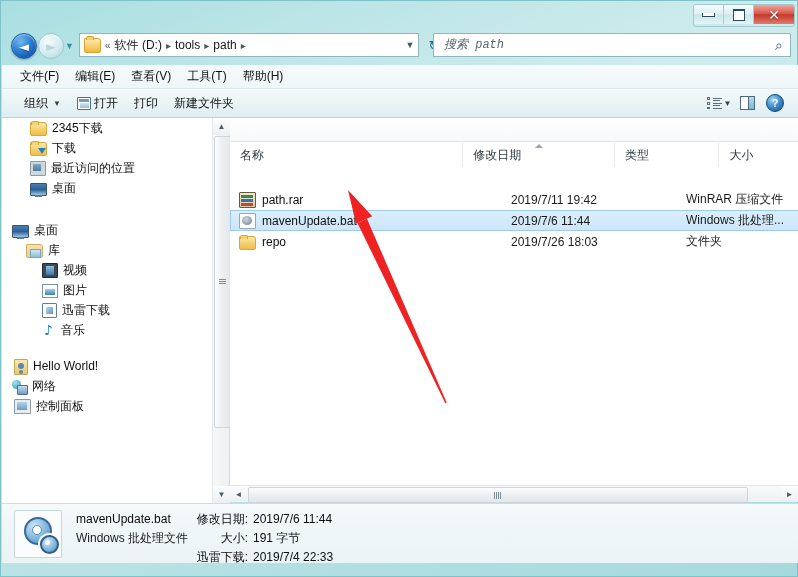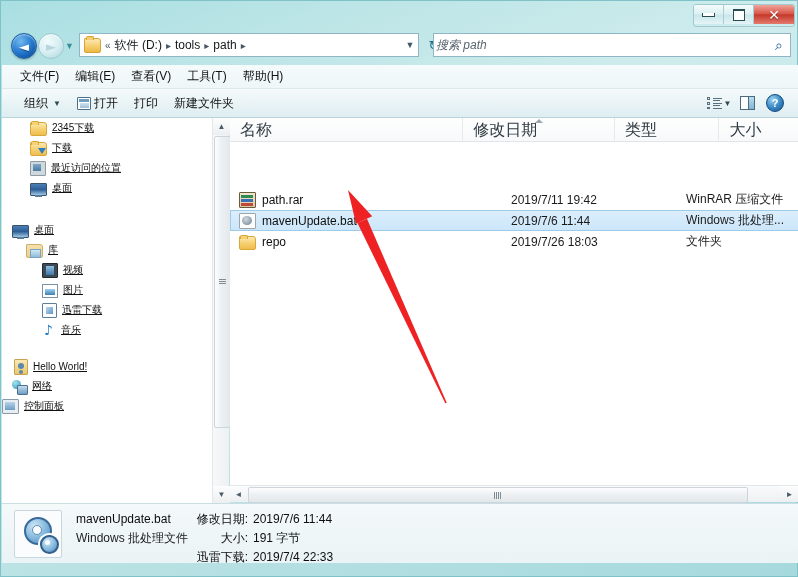--- a/index.html
+++ b/index.html
@@ -96,22 +96,22 @@
     position:absolute;left:422px;top:4px;width:22px;height:24px;
     display:flex;align-items:center;justify-content:center;cursor:pointer;
     color:#1d6f8e;font-size:13px;
   }
   .searchbox{
     position:absolute;left:432px;top:4px;width:358px;height:24px;
     background:#fff;border:1px solid #8fb6c4;box-sizing:border-box;
     display:flex;align-items:center;
   }
   .searchbox input{
-    border:none;outline:none;flex:1;height:20px;
-    font-family:Liberation Sans, sans-serif;font-size:12px;
+    border:none;outline:none;flex:1;height:20px;margin-left:8px;
+    font-family:Liberation Mono, monospace;font-size:12px;
     font-style:italic;color:#4d5a62;background:transparent;
   }
   .searchbox input::placeholder{color:#56646d;font-style:italic;opacity:1;}
   .searchicon{
     width:22px;height:22px;display:flex;align-items:center;justify-content:center;
     color:#2d5f9e;font-size:14px;cursor:pointer;
   }
   
   .menubar{
     position:absolute;left:1px;top:64px;width:796px;height:24px;
@@ -178,22 +178,22 @@
     color:#fff;font-size:11px;font-weight:bold;display:flex;align-items:center;justify-content:center;
     border:1px solid #114a80;
   }
   
   .navpane{
     position:absolute;left:1px;top:117px;width:210px;height:385px;
     background:#fff;overflow:hidden;
   }
   .navscroll{position:absolute;left:0;top:0;width:210px;height:385px;}
   .treeitem{
-    height:20px;display:flex;align-items:center;font-size:10px;color:#101010;
-    cursor:pointer;padding-right:4px;white-space:nowrap;box-sizing:border-box;text-decoration:underline;
+    height:20px;display:flex;align-items:center;font-size:12px;color:#101010;
+    cursor:pointer;padding-right:4px;white-space:nowrap;box-sizing:border-box;
   }
   .treeitem.selected{
     background:linear-gradient(180deg,#fbfcfd 0%,#f1f4f7 100%);
     border-top:1px solid #dfe6ec;border-bottom:1px solid #dfe6ec;
   }
   .tico{width:16px;height:16px;margin-right:5px;flex:none;position:relative;}
   .lbl{overflow:hidden;text-overflow:ellipsis;}
   
   .ic-folder{
     background:linear-gradient(180deg,#fdeab5 0%,#f7d275 48%,#efbd4b 100%);
@@ -341,23 +341,23 @@
   .filepane{
     position:absolute;left:229px;top:117px;width:568px;height:367px;
     background:#fff;overflow:hidden;
   }
   .colheader{
     position:absolute;left:0;top:0;width:568px;height:24px;
     background:linear-gradient(180deg,#fefefe 0%,#f7f9fa 100%);
     border-bottom:1px solid #dfe5e9;box-sizing:border-box;display:flex;
   }
   .col{
-    height:24px;line-height:24px;font-size:16px;color:#2f3a42;
+    height:24px;line-height:24px;font-size:12px;color:#2f3a42;
     padding-left:10px;box-sizing:border-box;cursor:pointer;position:relative;
-    border-right:1px solid #e6eaed;white-space:nowrap;
+    border-right:1px solid #e6eaed;white-space:nowrap;margin-top:25px;
   }
   .col.sorted:after{
     content:"";position:absolute;left:50%;top:1px;margin-left:-4px;
     border-left:4px solid transparent;border-right:4px solid transparent;
     border-bottom:4px solid #9aa7b0;
   }
   .c-name{width:270px;}
   .c-date{width:175px;}
   .c-type{width:120px;}
   .c-size{width:90px;border-right:none;}
@@ -605,21 +605,21 @@
           <span class="lbl">音乐</span>
         </div>
         <div class="treeitem" style="padding-left: 10px; margin-top: 16px;">
           <span class="tico ic-user"></span>
           <span class="lbl">Hello World!</span>
         </div>
         <div class="treeitem" style="padding-left: 10px;">
           <span class="tico ic-network"></span>
           <span class="lbl">网络</span>
         </div>
-        <div class="treeitem" style="padding-left: 0;">
+        <div class="treeitem" style="padding-left: 12px;">
           <span class="tico ic-cpl"></span>
           <span class="lbl">控制面板</span>
         </div>
       </div>
   </div>
   <div class="vscroll">
     <div class="vsbtn up">
       <span>▲</span>
     </div>
     <div class="vthumb"></div>

